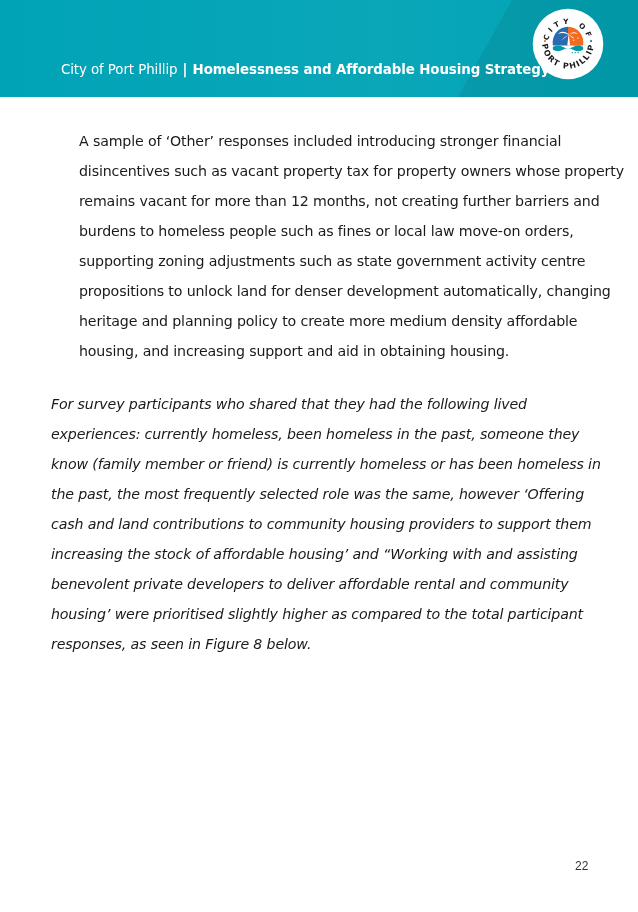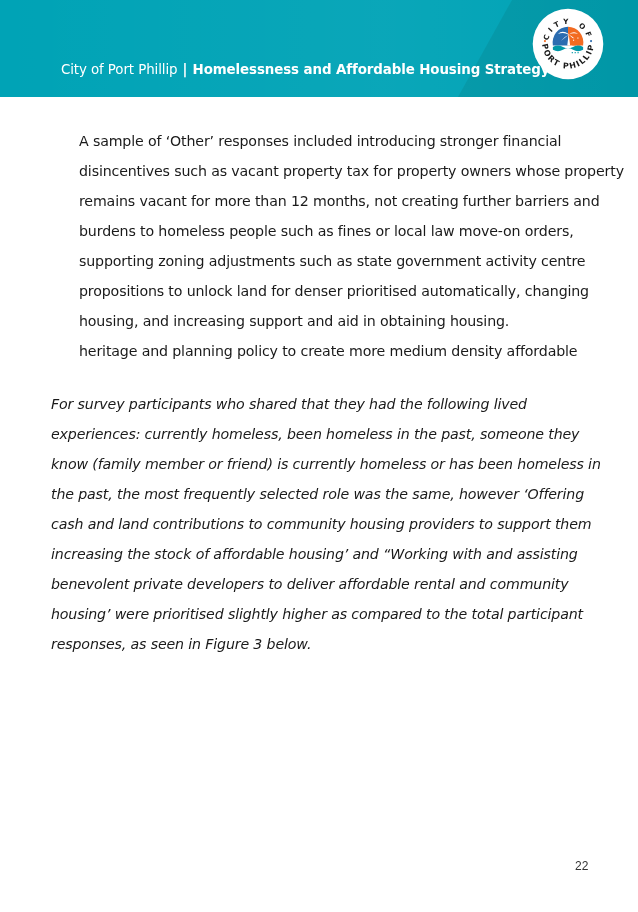--- a/index.html
+++ b/index.html
@@ -125,30 +125,30 @@
     <circle cx="82" cy="46" r="1.5" fill="#2b6cb0"></circle>
   </svg>
 </div>
 
 <div class="body-text" id="para1">
   <span class="line">A sample of ‘Other’ responses included introducing stronger financial</span>
   <span class="line">disincentives such as vacant property tax for property owners whose property</span>
   <span class="line">remains vacant for more than 12 months, not creating further barriers and</span>
   <span class="line">burdens to homeless people such as fines or local law move-on orders,</span>
   <span class="line">supporting zoning adjustments such as state government activity centre</span>
-  <span class="line">propositions to unlock land for denser prioritised automatically, changing</span>
+  <span class="line">propositions to unlock land for denser development automatically, changing</span>
+  <span class="line">heritage and planning policy to create more medium density affordable</span>
   <span class="line">housing, and increasing support and aid in obtaining housing.</span>
-  <span class="line">heritage and planning policy to create more medium density affordable</span>
 </div>
 
 <div class="body-text" id="para2">
   <span class="line">For survey participants who shared that they had the following lived</span>
   <span class="line">experiences: currently homeless, been homeless in the past, someone they</span>
   <span class="line">know (family member or friend) is currently homeless or has been homeless in</span>
   <span class="line">the past, the most frequently selected role was the same, however ‘Offering</span>
   <span class="line">cash and land contributions to community housing providers to support them</span>
   <span class="line">increasing the stock of affordable housing’ and “Working with and assisting</span>
   <span class="line">benevolent private developers to deliver affordable rental and community</span>
   <span class="line">housing’ were prioritised slightly higher as compared to the total participant</span>
-  <span class="line">responses, as seen in Figure 3 below.</span>
+  <span class="line">responses, as seen in Figure 8 below.</span>
 </div>
 
 <div class="page-number">22</div>
 
 </body></html>

